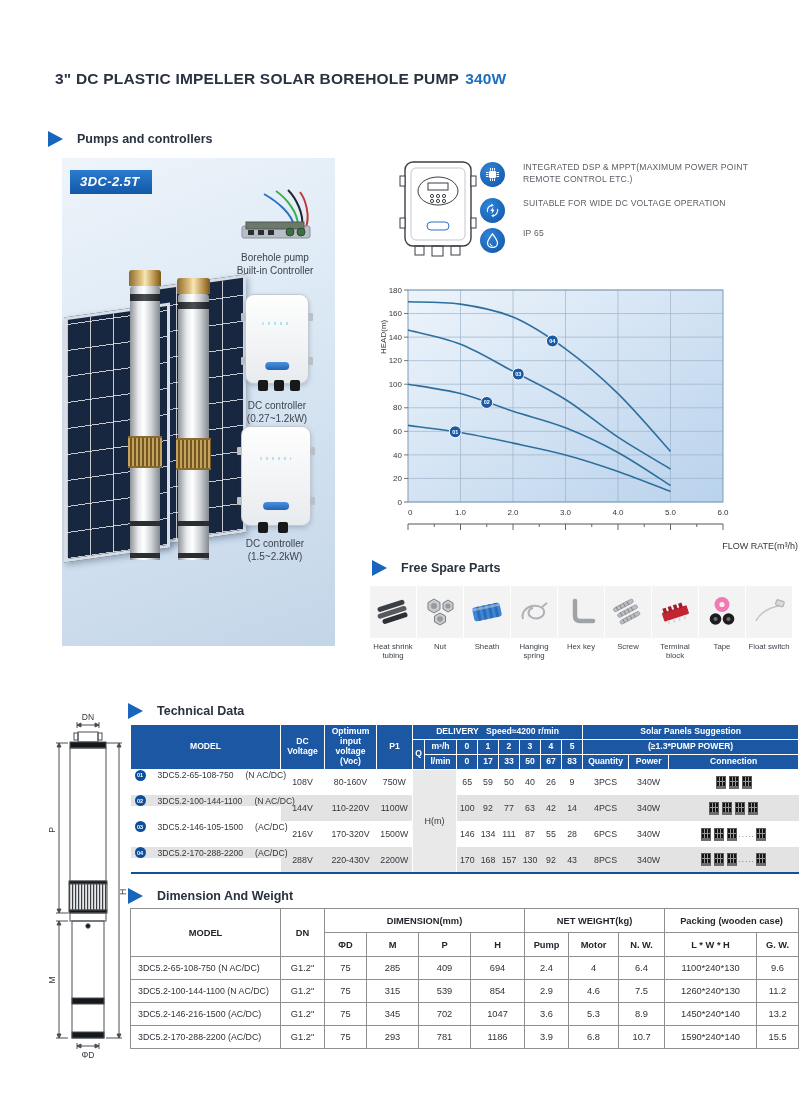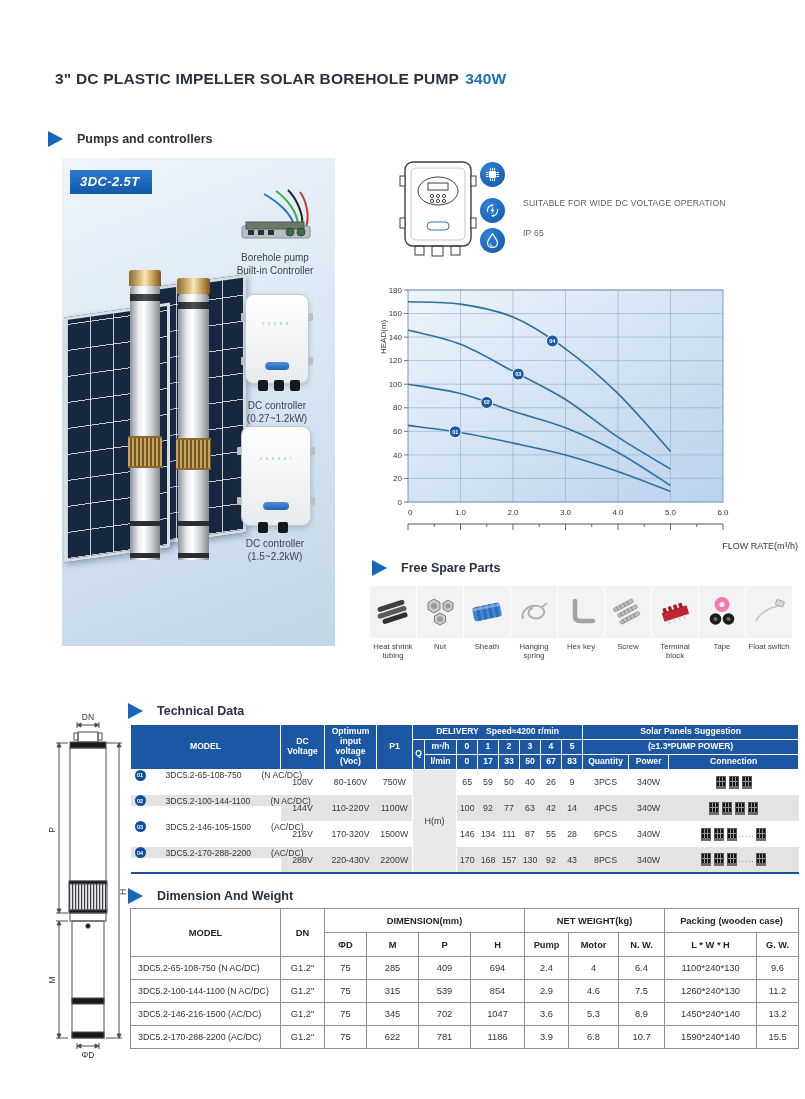--- a/index.html
+++ b/index.html
@@ -49,21 +49,21 @@
   .part-label { font-size:7.8px; color:#3d434b; text-align:center; margin-top:4px; line-height:1.2; }
 
   
   table { border-collapse:collapse; table-layout:fixed; }
   #tech-table { left:130px; top:724px; width:668px; border-bottom:2px solid #15509c; }
   #tech-table td { text-align:center; vertical-align:middle; font-size:8.8px; color:#33373d; padding:1px 0; }
   #tech-table td.th { background:#1b57a3; color:#fff; font-weight:bold; border:1px solid #fff; font-size:8.6px; line-height:1.15; padding:2px 0; }
   #tech-table tr.body { height:26px; }
   #tech-table tr.alt td { background:#e3e3e3; }
   #tech-table td.hm-cell { background:#e9e9e9 !important; border-left:1px solid #fff; border-right:1px solid #fff; font-size:9px; }
-  .model-cell { display:flex; align-items:center; gap:20px; padding:0 6px 0 4px !important; }
+  .model-cell { display:flex; align-items:center; gap:12px; padding:0 6px 0 4px !important; }
   .numbadge { flex:0 0 auto; width:11px; height:11px; border-radius:50%; background:#0d4e9e; color:#fff; font-size:5.5px; font-weight:bold; display:inline-flex; align-items:center; justify-content:center; }
   .mname { font-size:8.6px; white-space:nowrap; }
   .mvar { font-size:8.6px; margin-left:auto; white-space:nowrap; }
   .pglyph { display:inline-block; width:10px; height:13px; margin:0 1.5px; background:#141414; border:1px solid #5a5a5a; border-bottom:3px solid #6e6e6e; vertical-align:middle;
     background-image:linear-gradient(0deg,transparent 45%,#9a9a9a 45%,#9a9a9a 55%,transparent 55%),linear-gradient(90deg,transparent 30%,#9a9a9a 30%,#9a9a9a 38%,transparent 38%,transparent 62%,#9a9a9a 62%,#9a9a9a 70%,transparent 70%); }
   .pdots { font-size:8px; color:#555; letter-spacing:1px; vertical-align:middle; }
 
   #dim-table { left:130px; top:908px; width:668px; }
   #dim-table td { border:1px solid #8f8f8f; text-align:center; vertical-align:middle; font-size:9.3px; color:#2e3238; height:23px; background:#fff; }
   #dim-table td.th { font-weight:bold; font-size:9.3px; color:#23272d; height:24px; }
@@ -173,20 +173,21 @@
 
 <div class="feature-row" style="left:480px; top:162px;">
   <span class="feature-ic">
     <svg width="13" height="13" viewBox="0 0 13 13">
         <rect x="3" y="3" width="7" height="7" rx="1" fill="#fff"></rect>
         <g stroke="#fff" stroke-width="1">
           <path d="M4.5,0 v2.5 M6.5,0 v2.5 M8.5,0 v2.5 M4.5,10.5 v2.5 M6.5,10.5 v2.5 M8.5,10.5 v2.5 M0,4.5 h2.5 M0,6.5 h2.5 M0,8.5 h2.5 M10.5,4.5 h2.5 M10.5,6.5 h2.5 M10.5,8.5 h2.5"></path>
         </g>
       </svg>
   </span>
+  <span class="feature-text">INTEGRATED DSP &amp; MPPT(MAXIMUM POWER POINT REMOTE CONTROL ETC.)</span>
 </div>
 <div class="feature-row" style="left:480px; top:198px;">
   <span class="feature-ic">
     <svg width="15" height="15" viewBox="0 0 15 15">
         <path d="M2.5,9 A5.4,5.4 0 0 1 7.5,2.2 l-1,-1 m1,1 l-1.4,1" stroke="#fff" stroke-width="1.2" fill="none"></path>
         <path d="M12.5,6 A5.4,5.4 0 0 1 7.5,12.8 l1,1 m-1,-1 l1.4,-1" stroke="#fff" stroke-width="1.2" fill="none"></path>
         <polygon points="8.4,3.8 5.4,8 7.2,8 6.4,11.2 9.6,6.8 7.8,6.8" fill="#fff"></polygon>
       </svg>
   </span>
   <span class="feature-text">SUITABLE FOR WIDE DC VOLTAGE OPERATION</span>
@@ -659,21 +660,21 @@
         <td>3.6</td>
       <td>5.3</td>
         <td>8.9</td>
         <td>1450*240*140</td>
       <td>13.2</td>
       </tr>
       <tr>
       <td class="mcell">3DC5.2-170-288-2200 (AC/DC)</td>
       <td>G1.2"</td>
         <td>75</td>
-        <td>622</td>
+        <td>293</td>
       <td>781</td>
         <td>1186</td>
         <td>3.9</td>
       <td>6.8</td>
         <td>10.7</td>
         <td>1590*240*140</td>
       <td>15.5</td>
       </tr>
     </tbody>
   </table>

